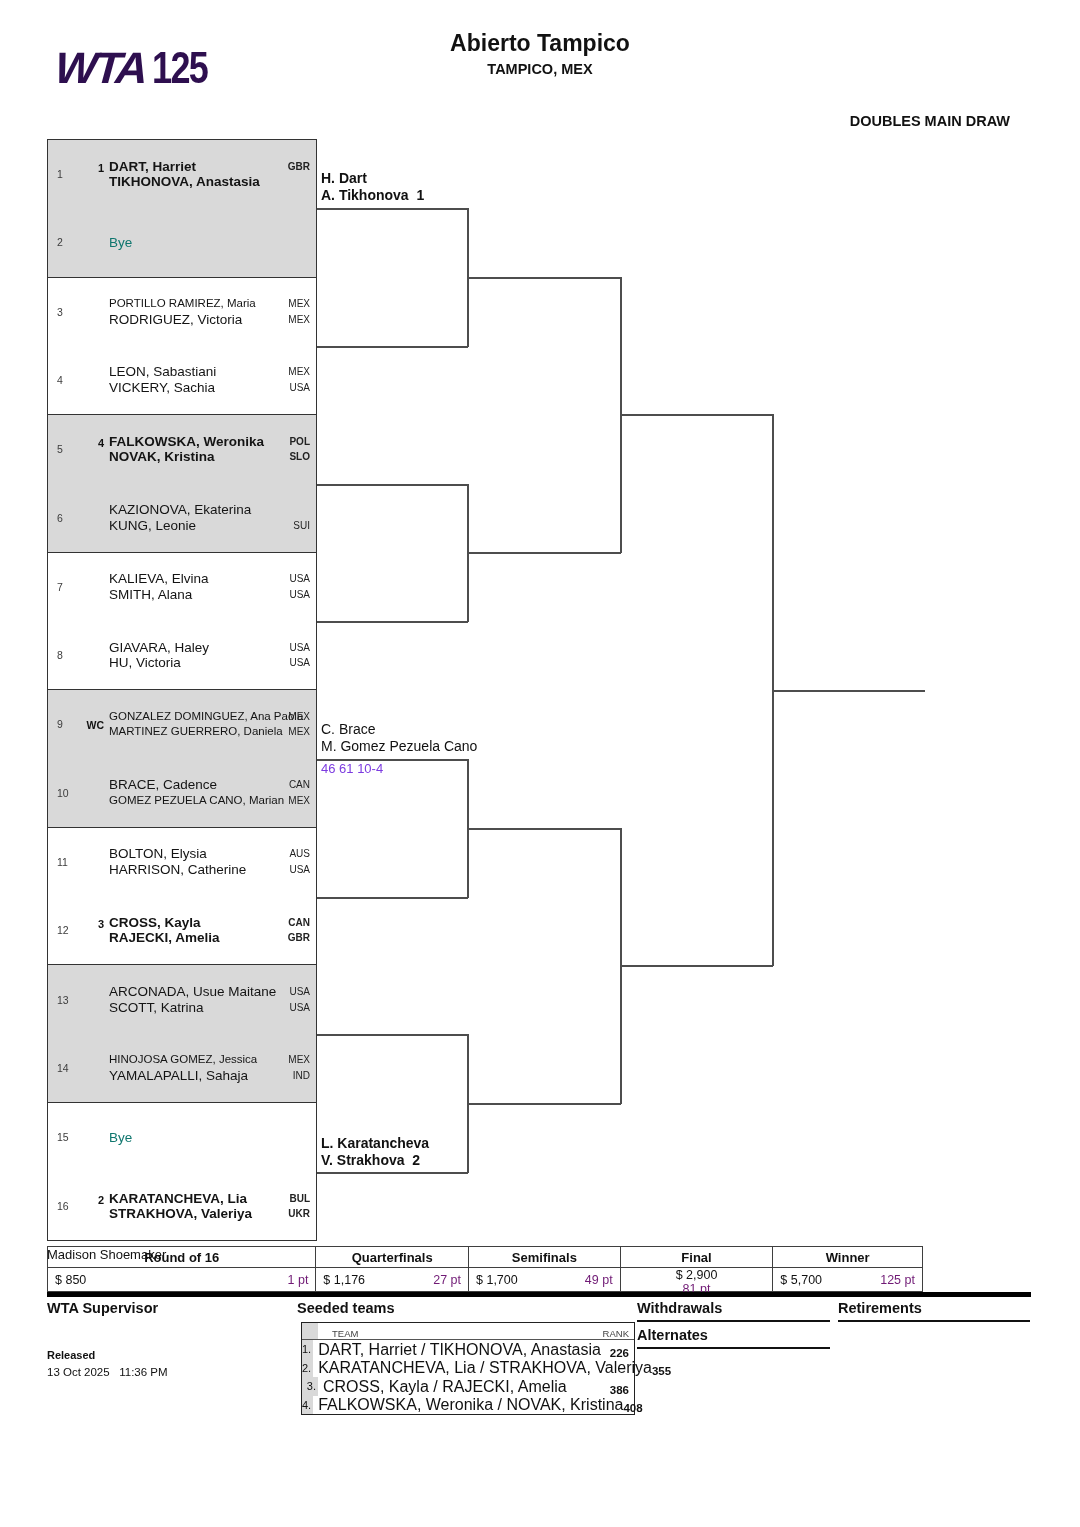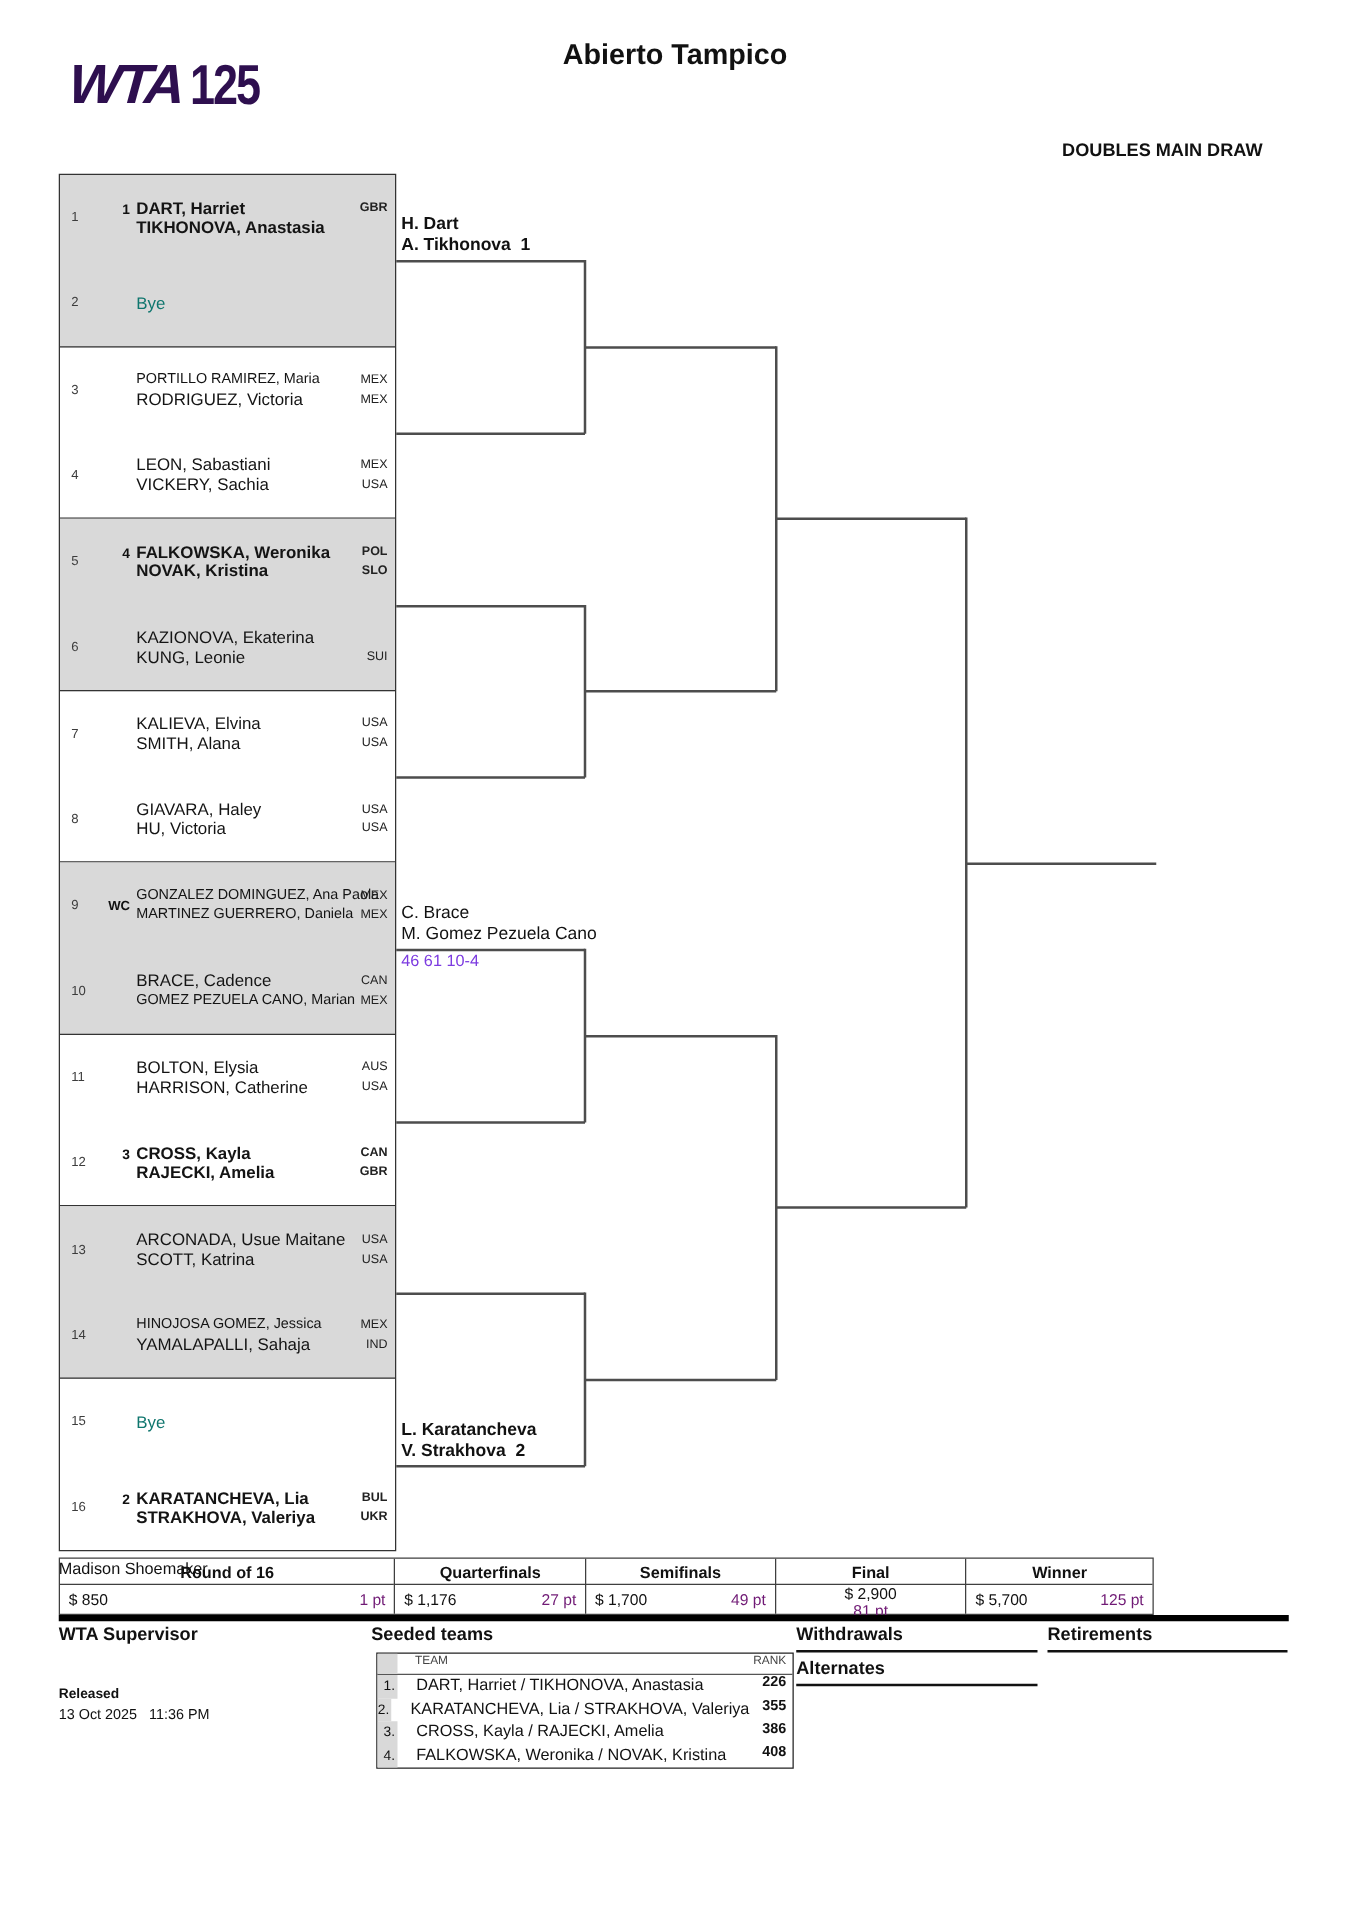--- a/index.html
+++ b/index.html
@@ -58,38 +58,39 @@
   .thickbar{position:absolute;left:47px;top:1292px;width:984px;height:5px;background:#000;}
 
   
   .flabel{position:absolute;font-size:14.5px;font-weight:bold;}
   .ftext{position:absolute;font-size:13px;}
   .fsmall-b{position:absolute;font-size:11px;font-weight:bold;}
   .fsmall{position:absolute;font-size:11.5px;white-space:pre;}
   .uline{position:absolute;height:1.5px;background:#111;}
 
   .stable{position:absolute;left:301px;top:1322px;width:334px;border:1.5px solid #222;box-sizing:border-box;background:#fff;}
-  .srow{display:flex;align-items:flex-start;height:18.5px;}
+  .srow{display:flex;align-items:flex-end;height:18.5px;}
   .shead{height:16px;border-bottom:1px solid #555;}
   .snum{width:16px;align-self:stretch;background:#d9d9d9;display:flex;align-items:center;justify-content:flex-end;padding-right:2px;font-size:11px;box-sizing:border-box;}
   .shead .snum{background:#d9d9d9;}
-  .steam{flex:1;padding-left:15px;font-size:13px;white-space:nowrap;}
+  .steam{flex:1;padding-left:5px;font-size:16px;white-space:nowrap;}
   .srank{width:44px;text-align:right;font-weight:bold;padding-right:5px;font-size:11.5px;}
   .shead .steam{font-size:9.5px;color:#444;padding-left:14px;font-weight:normal;}
   .shead .srank{font-size:9.5px;color:#444;font-weight:normal;}
 </style>
 </head>
 <body>
 
 <div class="page">
 
   <div class="logo">
     <span class="logo-wta">WTA</span><span class="logo-125">125</span>
   </div>
   <div class="title">Abierto Tampico</div>
+  <div class="location">TAMPICO, MEX</div>
   <div class="draw-label">DOUBLES MAIN DRAW</div>
 
   <div class="r16">
 
     <div class="pair gray">
       <div class="entry seeded">
         <span class="pos">1</span>
         <span class="mid"><span class="seed">1</span><span class="wc"></span></span>
         <span class="names">
             <span class="nm">DART, Harriet</span>

